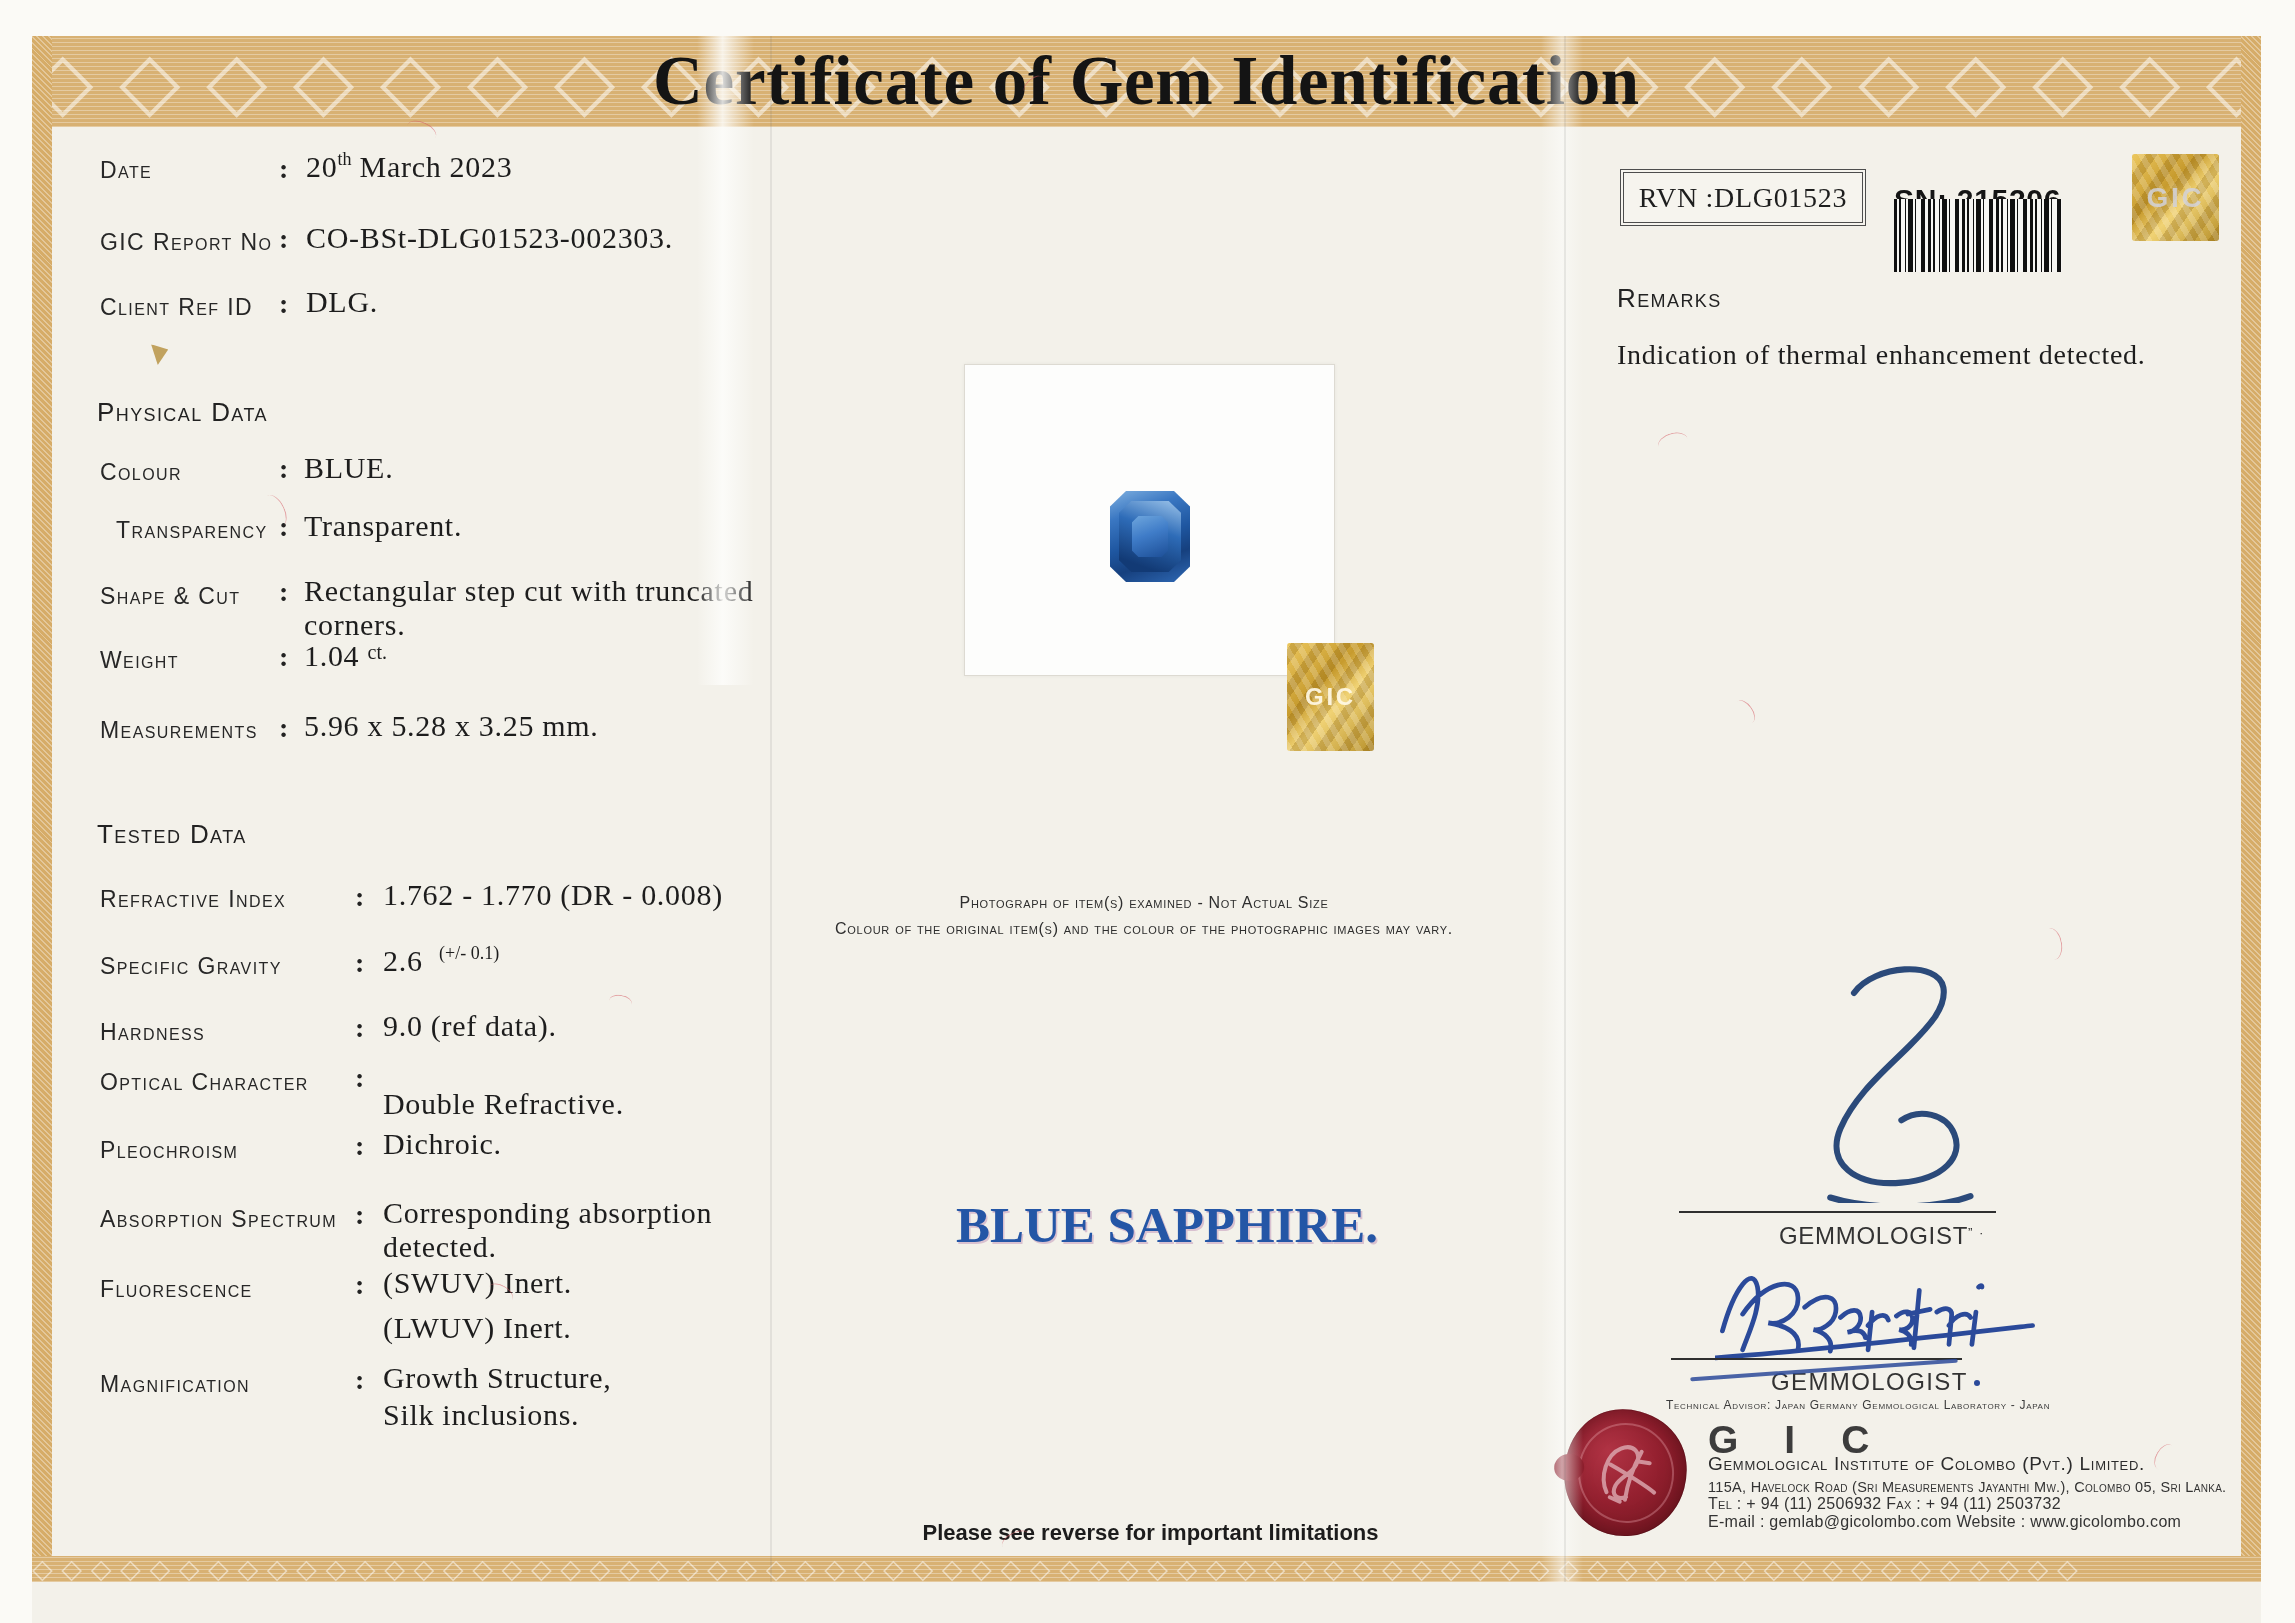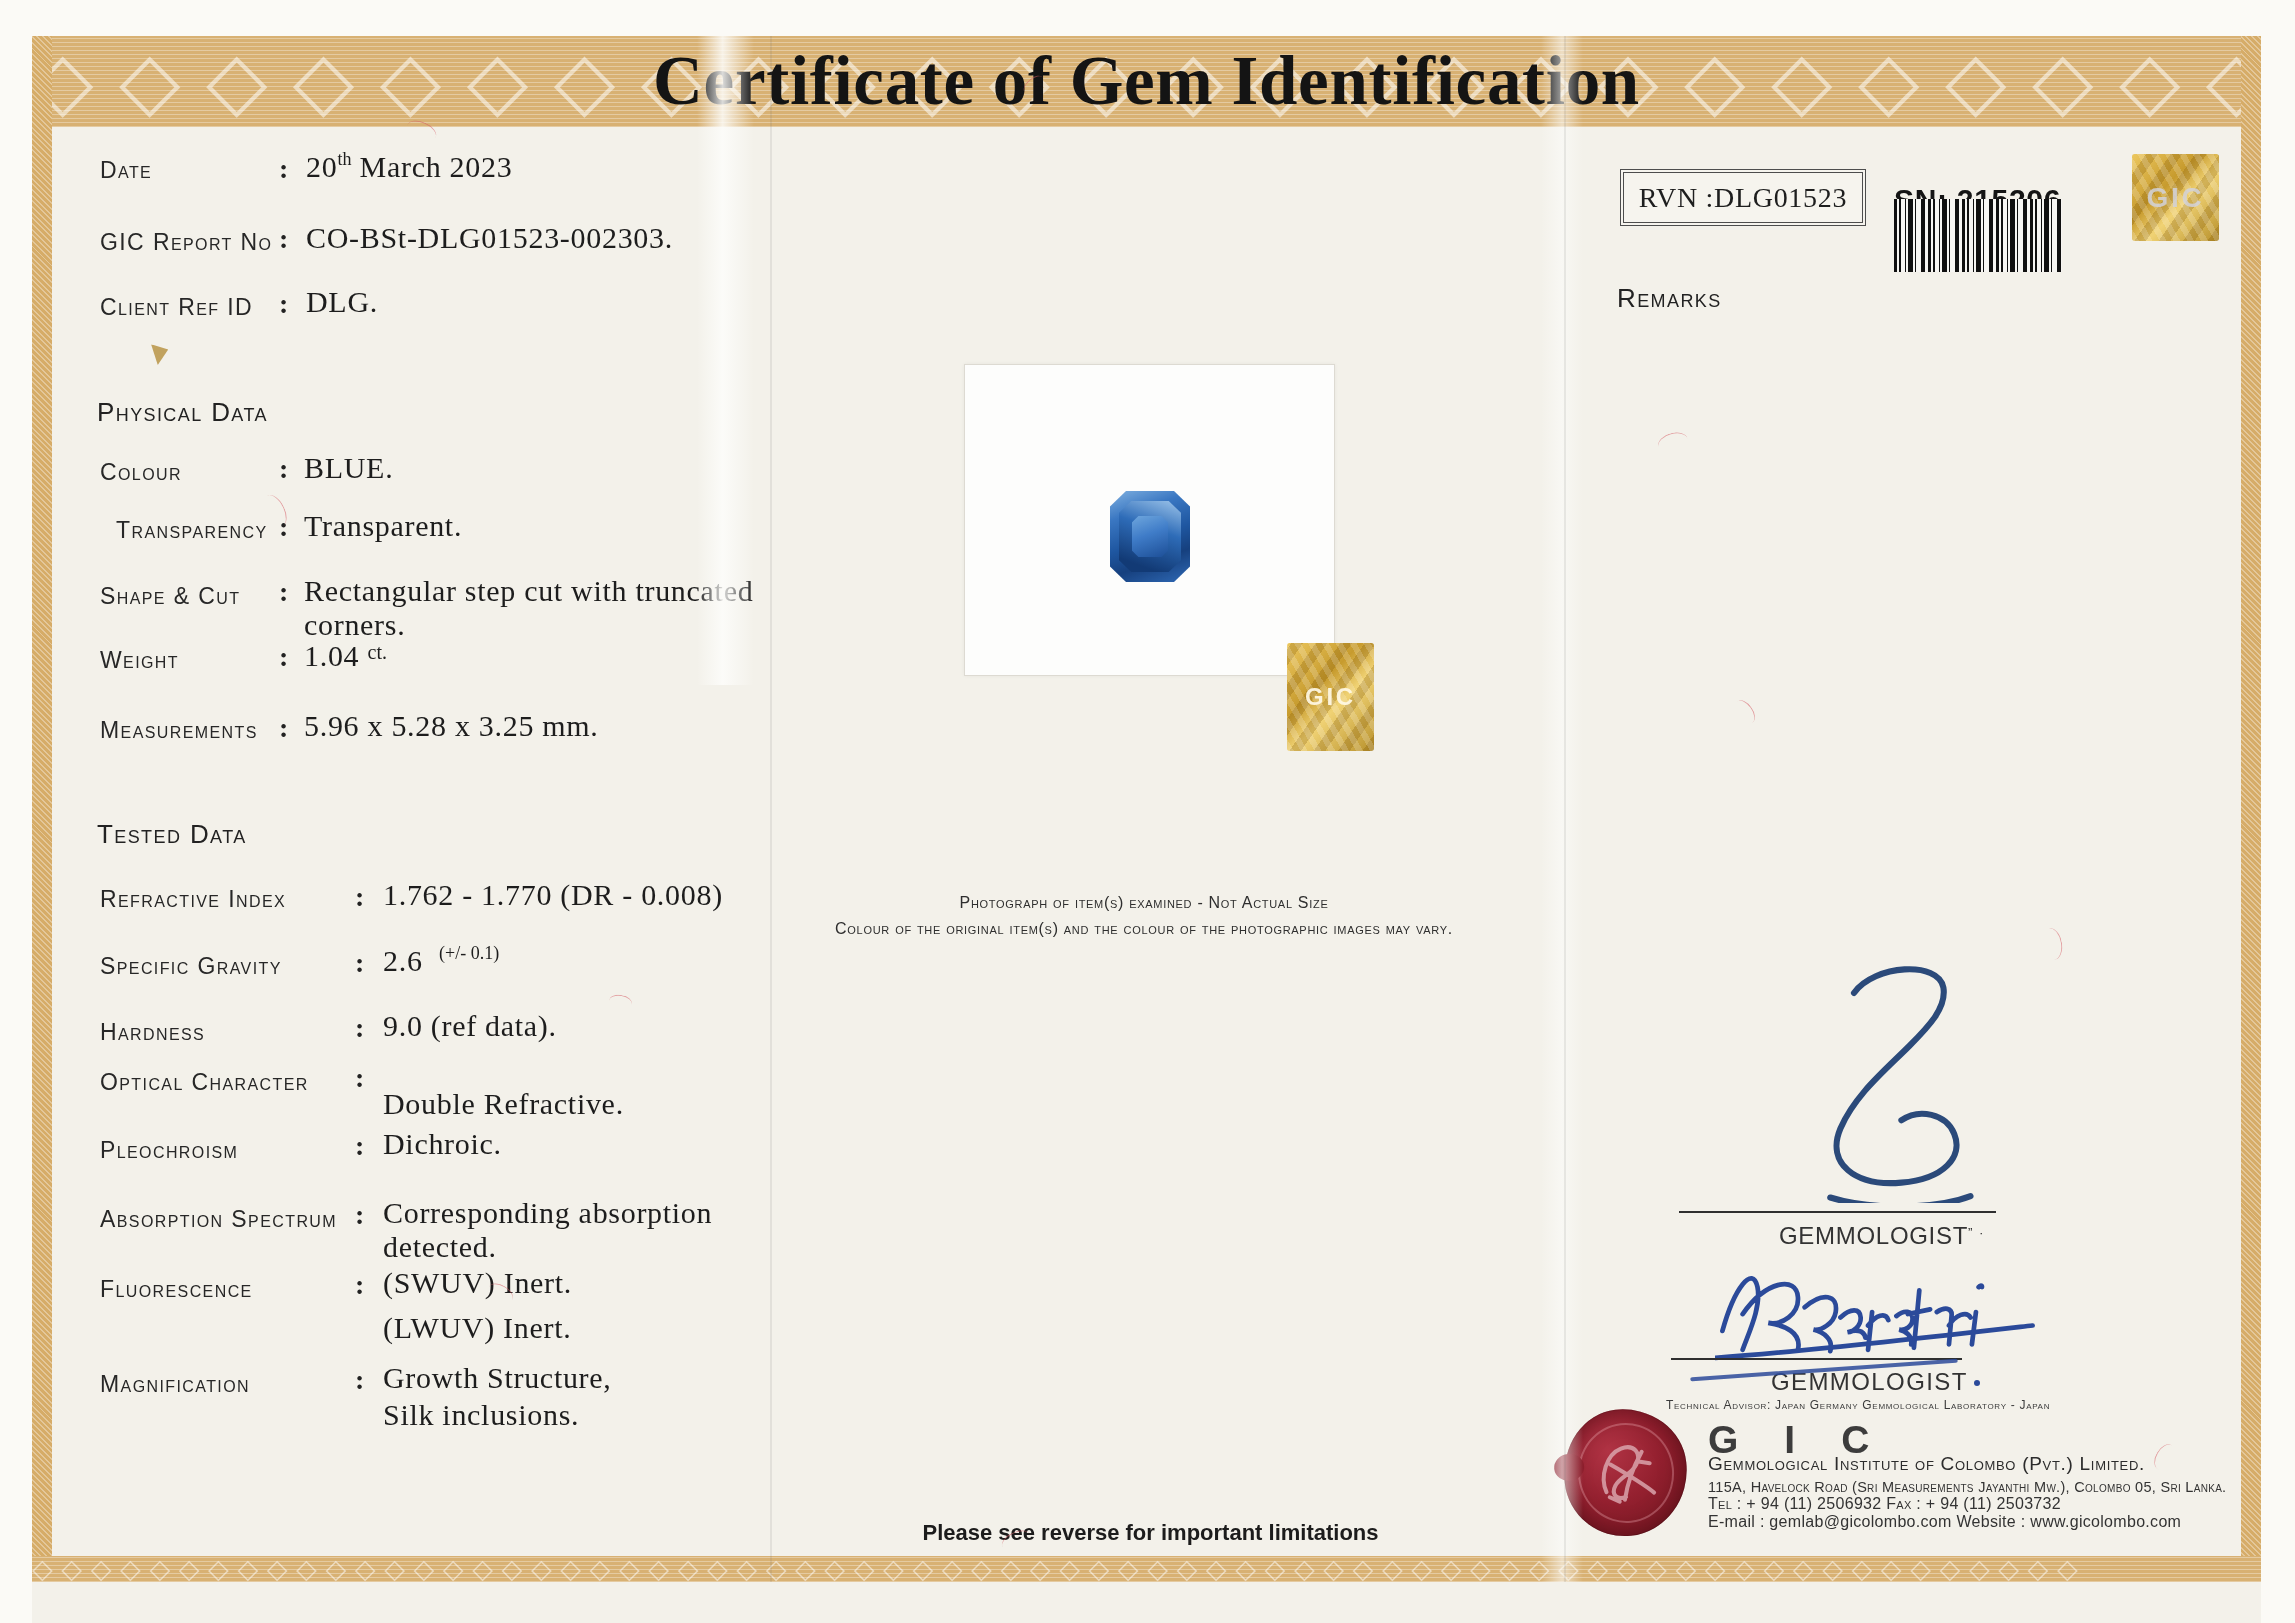--- a/index.html
+++ b/index.html
@@ -194,31 +194,33 @@
 
   <div class="photo-box"></div>
   <div class="gem"></div>
   <div class="holo" style="left:1287px;top:643px;width:87px;height:108px;">
     <span style="font-size:24px;color:rgba(255,248,230,.92);">GIC</span>
   </div>
 
   <div class="caption" style="top:894px;">Photograph of item(s) examined  -  Not Actual Size</div>
   <div class="caption" style="top:920px;">Colour of the original item(s) and the colour of the photographic images may vary.</div>
 
+  <div class="ident" style="top:1196px;">BLUE SAPPHIRE.</div>
 
   <div class="reverse-note">Please see reverse for important limitations</div>
 
   <div class="rvn-box">RVN :DLG01523</div>
   <div class="sn">SN: 215206</div>
   <div class="barcode"></div>
   <div class="holo" style="left:2132px;top:154px;width:87px;height:87px;">
     <span style="font-size:28px;color:rgba(210,210,218,.85);">GIC</span>
   </div>
 
   <div class="hdg" style="left:1617px;top:284px;">Remarks</div>
+  <div class="val" style="left:1617px;top:340px;font-size:28px;">Indication of thermal enhancement detected.</div>
 
   <svg style="position:absolute;left:1793px;top:959px;" width="210" height="244" viewBox="0 0 310 360">
     <path d="M 90,50 C 120,8 215,2 222,42 C 227,72 200,100 172,128 C 135,165 92,200 70,250 C 48,302 92,336 160,330 C 222,325 252,292 238,258 C 226,228 186,220 160,238" fill="none" stroke="#2b4a7a" stroke-width="9" stroke-linecap="round"></path>
     <path d="M 55,352 C 120,372 215,368 262,350" fill="none" stroke="#2b4a7a" stroke-width="9" stroke-linecap="round"></path>
   </svg>
   <div class="sigline" style="left:1679px;top:1211px;width:317px;"></div>
   <div class="gemmologist" style="left:1779px;top:1222px;"><span class="smallcaps24" style="text-transform:uppercase;">Gemmologist</span><span style="font-size:13.5px;vertical-align:6.8px;">” ·</span></div>
 
   <svg style="position:absolute;left:1715px;top:1250px;" width="325" height="118" viewBox="0 0 480 175">
     <path d="M 10,120 C 28,55 55,22 62,55 C 68,85 48,125 40,148

